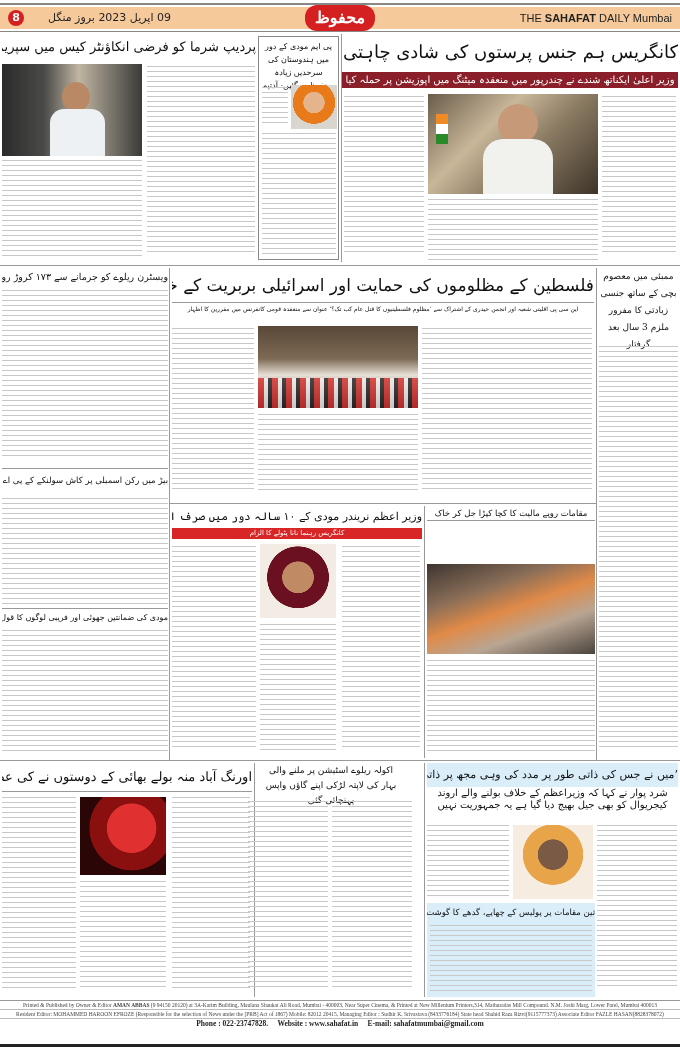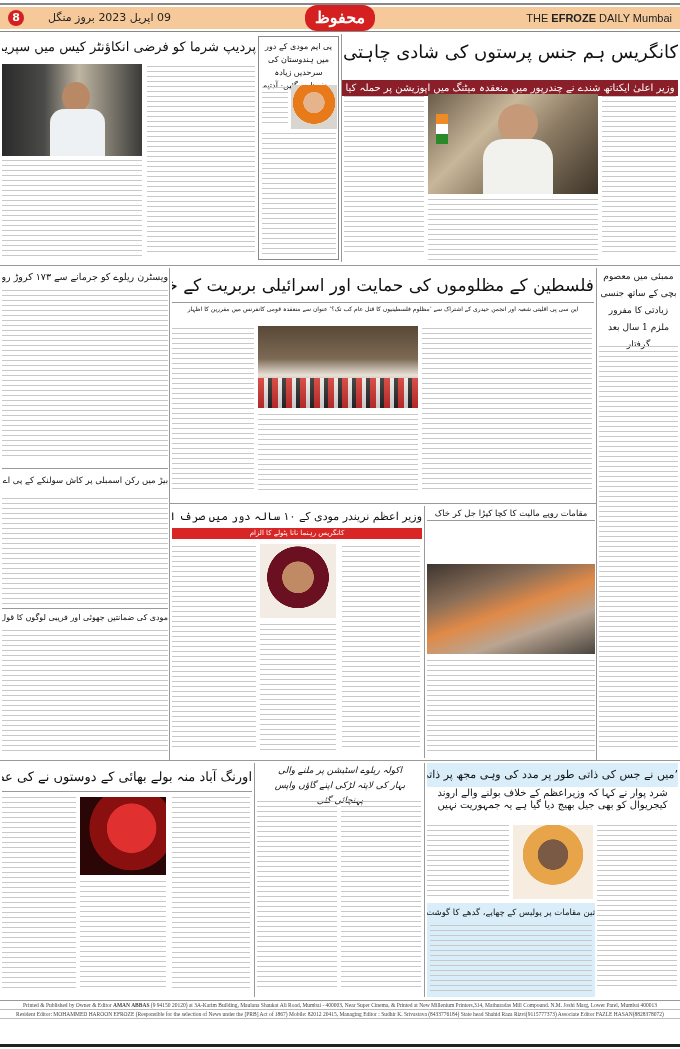--- a/index.html
+++ b/index.html
@@ -33,27 +33,27 @@
   .f-rule { position: absolute; left: 0; bottom: 2px; width: 680px; height: 3px; background: #222; }
 </style>
 </head>
 <body>
 
 <div class="rule-top"></div>
 <div class="masthead">
   <div class="page-num">8</div>
   <div class="date">09 اپریل 2023 بروز منگل</div>
   <div class="logo">محفوظ</div>
-  <div class="en-title"><span>THE </span><b>EFROZE</b><span> DAILY Mumbai</span></div>
+  <div class="en-title"><span>THE </span><b>SAHAFAT</b><span> DAILY Mumbai</span></div>
 </div>
 <div class="rule2"></div>
 
 <div class="block" style="left:342px;top:34px;width:336px;height:228px;">
   <div class="hl" style="font-size:18px;line-height:36px;">کانگریس ہم جنس پرستوں کی شادی چاہتی ہے مگر یکساں سول کوڈ نہیں</div>
-  <div class="bar-red" style="margin-top:10px;">وزیر اعلیٰ ایکناتھ شندے نے چندرپور میں منعقدہ میٹنگ میں اپوزیشن پر حملہ کیا</div>
+  <div class="bar-red" style="margin-top:2px;">وزیر اعلیٰ ایکناتھ شندے نے چندرپور میں منعقدہ میٹنگ میں اپوزیشن پر حملہ کیا</div>
   <div class="photo" style="left:86px;top:60px;width:170px;height:100px;background:linear-gradient(135deg,#6a5c4a 0%,#c9b79a 35%,#8a7a62 60%,#3d3428 100%);">
     <div style="position:absolute;left:70px;top:10px;width:40px;height:40px;border-radius:50%;background:#c69a78;"></div>
     <div style="position:absolute;left:55px;top:45px;width:70px;height:55px;background:#f1f1ee;border-radius:20px 20px 0 0;"></div>
     <div style="position:absolute;left:8px;top:20px;width:12px;height:30px;background:linear-gradient(#f08a24 33%,#fff 33%,#fff 66%,#2a8a2a 66%);"></div>
   </div>
   <div class="lines" style="left:260px;top:62px;width:74px;">
       <i></i>
       <i></i>
       <i></i>
       <i></i>
@@ -386,21 +386,21 @@
       <i></i>
       <i></i>
       <i></i>
       <i></i>
       <i></i>
     </div>
 </div>
 <div class="vline" style="left:596px;top:268px;height:492px;"></div>
 
 <div class="block" style="left:599px;top:268px;width:79px;height:490px;">
-  <div class="hl" style="font-size:9px;line-height:17px;white-space:normal;">ممبئی میں معصوم بچی کے ساتھ جنسی زیادتی کا مفرور ملزم 1 سال بعد گرفتار</div>
+  <div class="hl" style="font-size:9px;line-height:17px;white-space:normal;">ممبئی میں معصوم بچی کے ساتھ جنسی زیادتی کا مفرور ملزم 3 سال بعد گرفتار</div>
   <div class="lines" style="left:0;top:78px;width:79px;">
       <i></i>
       <i></i>
       <i></i>
       <i></i>
       <i></i>
       <i></i>
       <i></i>
       <i></i>
       <i></i>
@@ -791,21 +791,21 @@
       <i></i>
       <i></i>
       <i></i>
       <i></i>
       <i></i>
       <i></i>
     </div>
 </div>
 <div class="vline" style="left:254px;top:763px;height:234px;"></div>
 
-<div class="block" style="left:257px;top:763px;width:166px;height:234px;font-style:italic;">
+<div class="block" style="left:248px;top:763px;width:166px;height:234px;">
   <div class="hl" style="font-size:9px;line-height:15px;white-space:normal;padding:0 14px;">اکولہ ریلوے اسٹیشن پر ملنے والی بہار کی لاپتہ لڑکی اپنے گاؤں واپس پہنچائی گئی</div>
   <div class="lines" style="left:0;top:38px;width:80px;">
       <i></i>
       <i></i>
       <i></i>
       <i></i>
       <i></i>
       <i></i>
       <i></i>
       <i></i>
@@ -956,14 +956,19 @@
         <i></i>
         <i></i>
         <i></i>
       </div>
   </div>
 </div>
 
 <div class="footer">
   <div class="f1"><span>Printed &amp; Published by Owner &amp; Editor </span><b>AMAN ABBAS</b><span> (9 94150 20120) at 3A-Karim Building, Maulana Shaukat Ali Road, Mumbai - 400003, Near Super Cinema, &amp; Printed at New Millenium Printers,314, Mathuradas Mill Compound. N.M. Joshi Marg, Lower Parel, Mumbai 400013</span></div>
   <div class="f2">Resident Editor: MOHAMMED HAROON EFROZE (Responsible for the selection of News under the [PRB] Act of 1867) Mobile: 82012 20415, Managing Editor : Sudhir K. Srivastava (8433776184) State head Shahid Raza Rizvi(9115777373) Associate Editor FAZLE HASAN(8828378072)</div>
+  <div class="f4">
+    <span>Phone : 022-23747828.</span>&nbsp;&nbsp;&nbsp;&nbsp;
+    <span>Website : www.sahafat.in</span>&nbsp;&nbsp;&nbsp;&nbsp;
+    <span>E-mail: sahafatmumbai@gmail.com</span>
+  </div>
   <div class="f-rule"></div>
 </div>
 
 </body></html>

